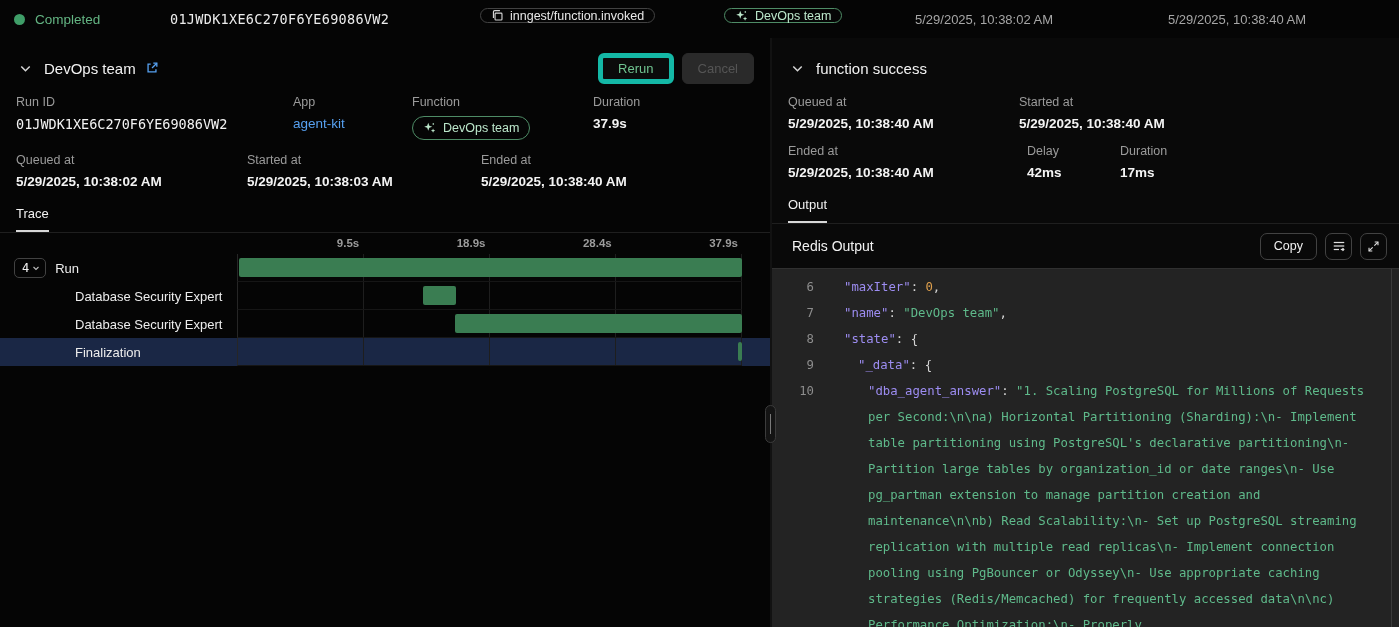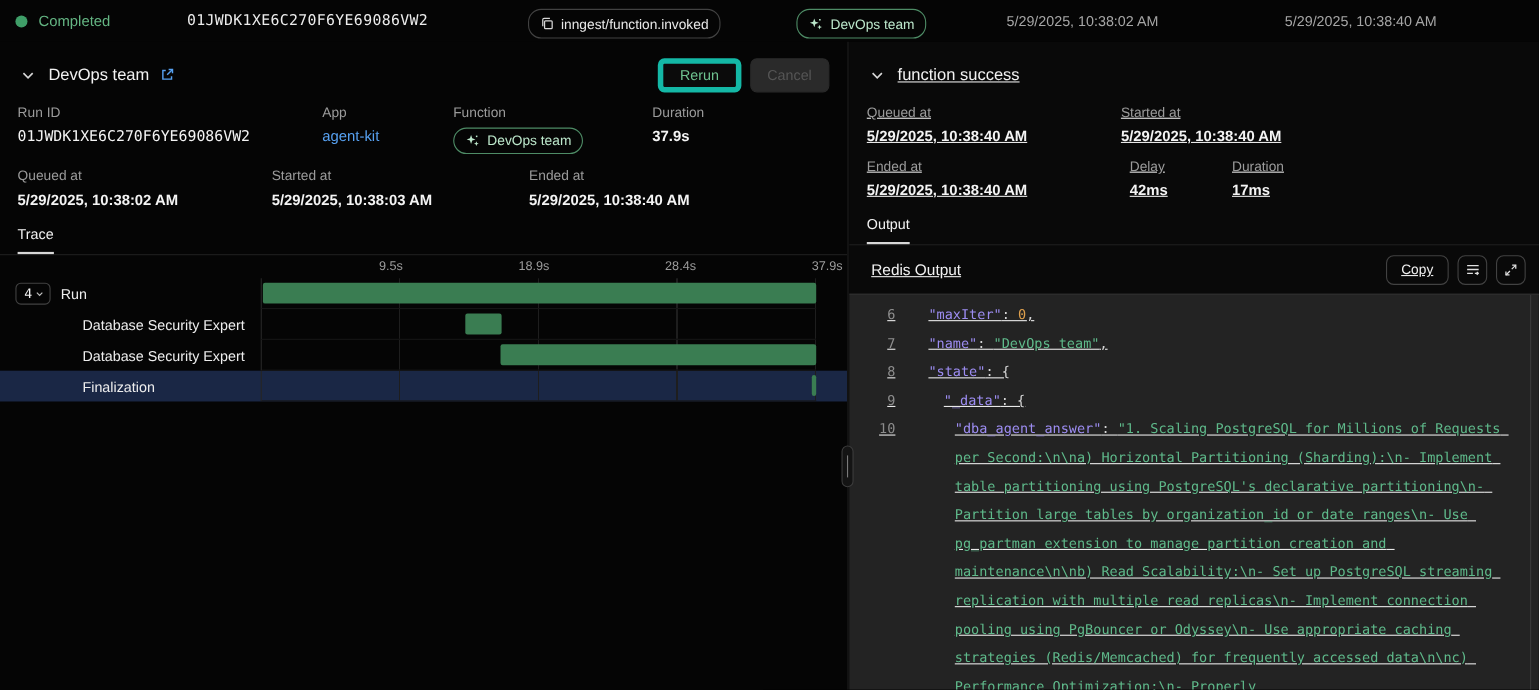--- a/index.html
+++ b/index.html
@@ -10,35 +10,35 @@
     font-family:"Liberation Sans", sans-serif;
   }
   .mono { font-family:"DejaVu Sans Mono", monospace; }
 
   
   .topbar { position:relative; height:38px; background:#050505; }
   .tb-status { position:absolute; left:14px; top:0; height:38px; display:flex; align-items:center; gap:10px; }
   .dot { width:11px; height:11px; border-radius:50%; background:#3f9e68; }
   .status-text { font-size:13.5px; color:#64b583; }
   .tb-runid { position:absolute; left:170px; top:0; height:38px; display:flex; align-items:center; font-size:13.5px; color:#ececec; letter-spacing:.3px; }
-  .pill { display:flex; align-items:center; gap:6px; border-radius:12px; height:27px; padding:0 10px; background:transparent; cursor:pointer; font-family:"Liberation Sans",sans-serif; }
+  .pill { display:flex; align-items:center; gap:6px; border-radius:12px; height:15px; padding:0 10px; background:transparent; cursor:pointer; font-family:"Liberation Sans",sans-serif; }
   .tb-event { position:absolute; left:480px; top:8px; border:1px solid #424242; color:#e8e8e8; font-size:12.5px; }
   .fn-badge { border:1px solid #4e8c66; color:#bce7cb; font-size:12.5px; }
   .tb-fn { position:absolute; left:724px; top:8px; }
   .tb-time { position:absolute; top:0; height:38px; display:flex; align-items:center; font-size:13px; color:#a6a6a6; }
   .tb-time.t1 { left:915px; }
   .tb-time.t2 { left:1168px; }
 
   
   .main { display:flex; height:589px; }
   .left-panel { width:770px; background:#050505; display:flex; flex-direction:column; }
   .divider { width:2px; background:#121212; position:relative; z-index:5; }
   .divider .handle { position:absolute; top:367px; left:-5px; width:11px; height:38px; background:#141414; border:1px solid #3c3c3c; border-radius:6px; }
   .divider .handle::after { content:''; position:absolute; left:4px; top:8px; width:1px; height:20px; background:#7a7a7a; }
-  .right-panel { flex:1; background:#090909; display:flex; flex-direction:column; min-width:0;text-decoration:underline; }
+  .right-panel { flex:1; background:#090909; display:flex; flex-direction:column; min-width:0; }
 
   
   .panel-header { display:flex; align-items:center; padding:14px 16px 0 16px; height:46px; }
   .chev-btn { background:none; border:none; color:#d6d6d6; padding:2px; cursor:pointer; display:flex; }
   .panel-title { font-size:15px; font-weight:400; color:#f2f2f2; margin:0 9px 0 9px; }
   .ext-btn { background:none; border:none; color:#57a1f1; padding:0; cursor:pointer; display:flex; }
   .actions { margin-left:auto; display:flex; gap:8px; }
   .btn { height:31px; padding:0 15px; border-radius:6px; font-size:13px; cursor:pointer; font-family:"Liberation Sans",sans-serif; }
   .btn-rerun { background:#0b0b0b; border:5px solid #14b8a6; color:#6fc390; }
   .btn-cancel { background:#2a2a2a; border:1px solid #2a2a2a; color:#555; }
@@ -54,21 +54,21 @@
   .lq{width:212px;} .ls{width:215px;}
   .rw1{width:212px;} .re{width:220px;} .rd{width:74px;}
 
   .tabbar { margin-top:15px; padding:0 16px; border-bottom:1px solid #1f1f1f; }
   .tab { display:inline-block; font-size:13px; color:#f2f2f2; padding-bottom:9px; border-bottom:2px solid #d8d8d8; cursor:pointer; }
 
   
   .trace { flex:1; position:relative; }
   .axis { display:flex; height:21px; }
   .axis-spacer { width:237px; }
-  .axis-track { flex:1; position:relative; }
+  .axis-track { flex:1; margin-right:28px; position:relative;font-weight:bold; }
   .axis-label { position:absolute; top:4px; transform:translateX(-100%); padding-right:4px; font-size:11.5px; color:#9c9c9c; white-space:nowrap; }
   .trace-row { display:flex; height:28px; align-items:stretch; cursor:pointer; }
   .trace-row.selected { background:#1a2745; }
   .trace-label { width:237px; display:flex; align-items:center; padding-left:14px; font-size:13px; color:#ededed; }
   .trace-label.indent { padding-left:75px; }
   .count-badge { display:flex; align-items:center; gap:3px; border:1px solid #424242; border-radius:5px; height:20px; padding:0 5px 0 7px; margin-right:9px; font-family:"DejaVu Sans Mono",monospace; font-size:12px; color:#f0f0f0; cursor:pointer; }
   .trace-track { flex:1; margin-right:28px; position:relative; border-left:1px solid #262626; border-bottom:1px solid #161616;
     background-image:repeating-linear-gradient(to right, transparent, transparent calc(25% - 1px), #1e1e1e calc(25% - 1px), #1e1e1e 25%); }
   .trace-bar { position:absolute; top:4px; bottom:4px; background:#3a7d52; border-radius:2px; min-width:3px; }
 

